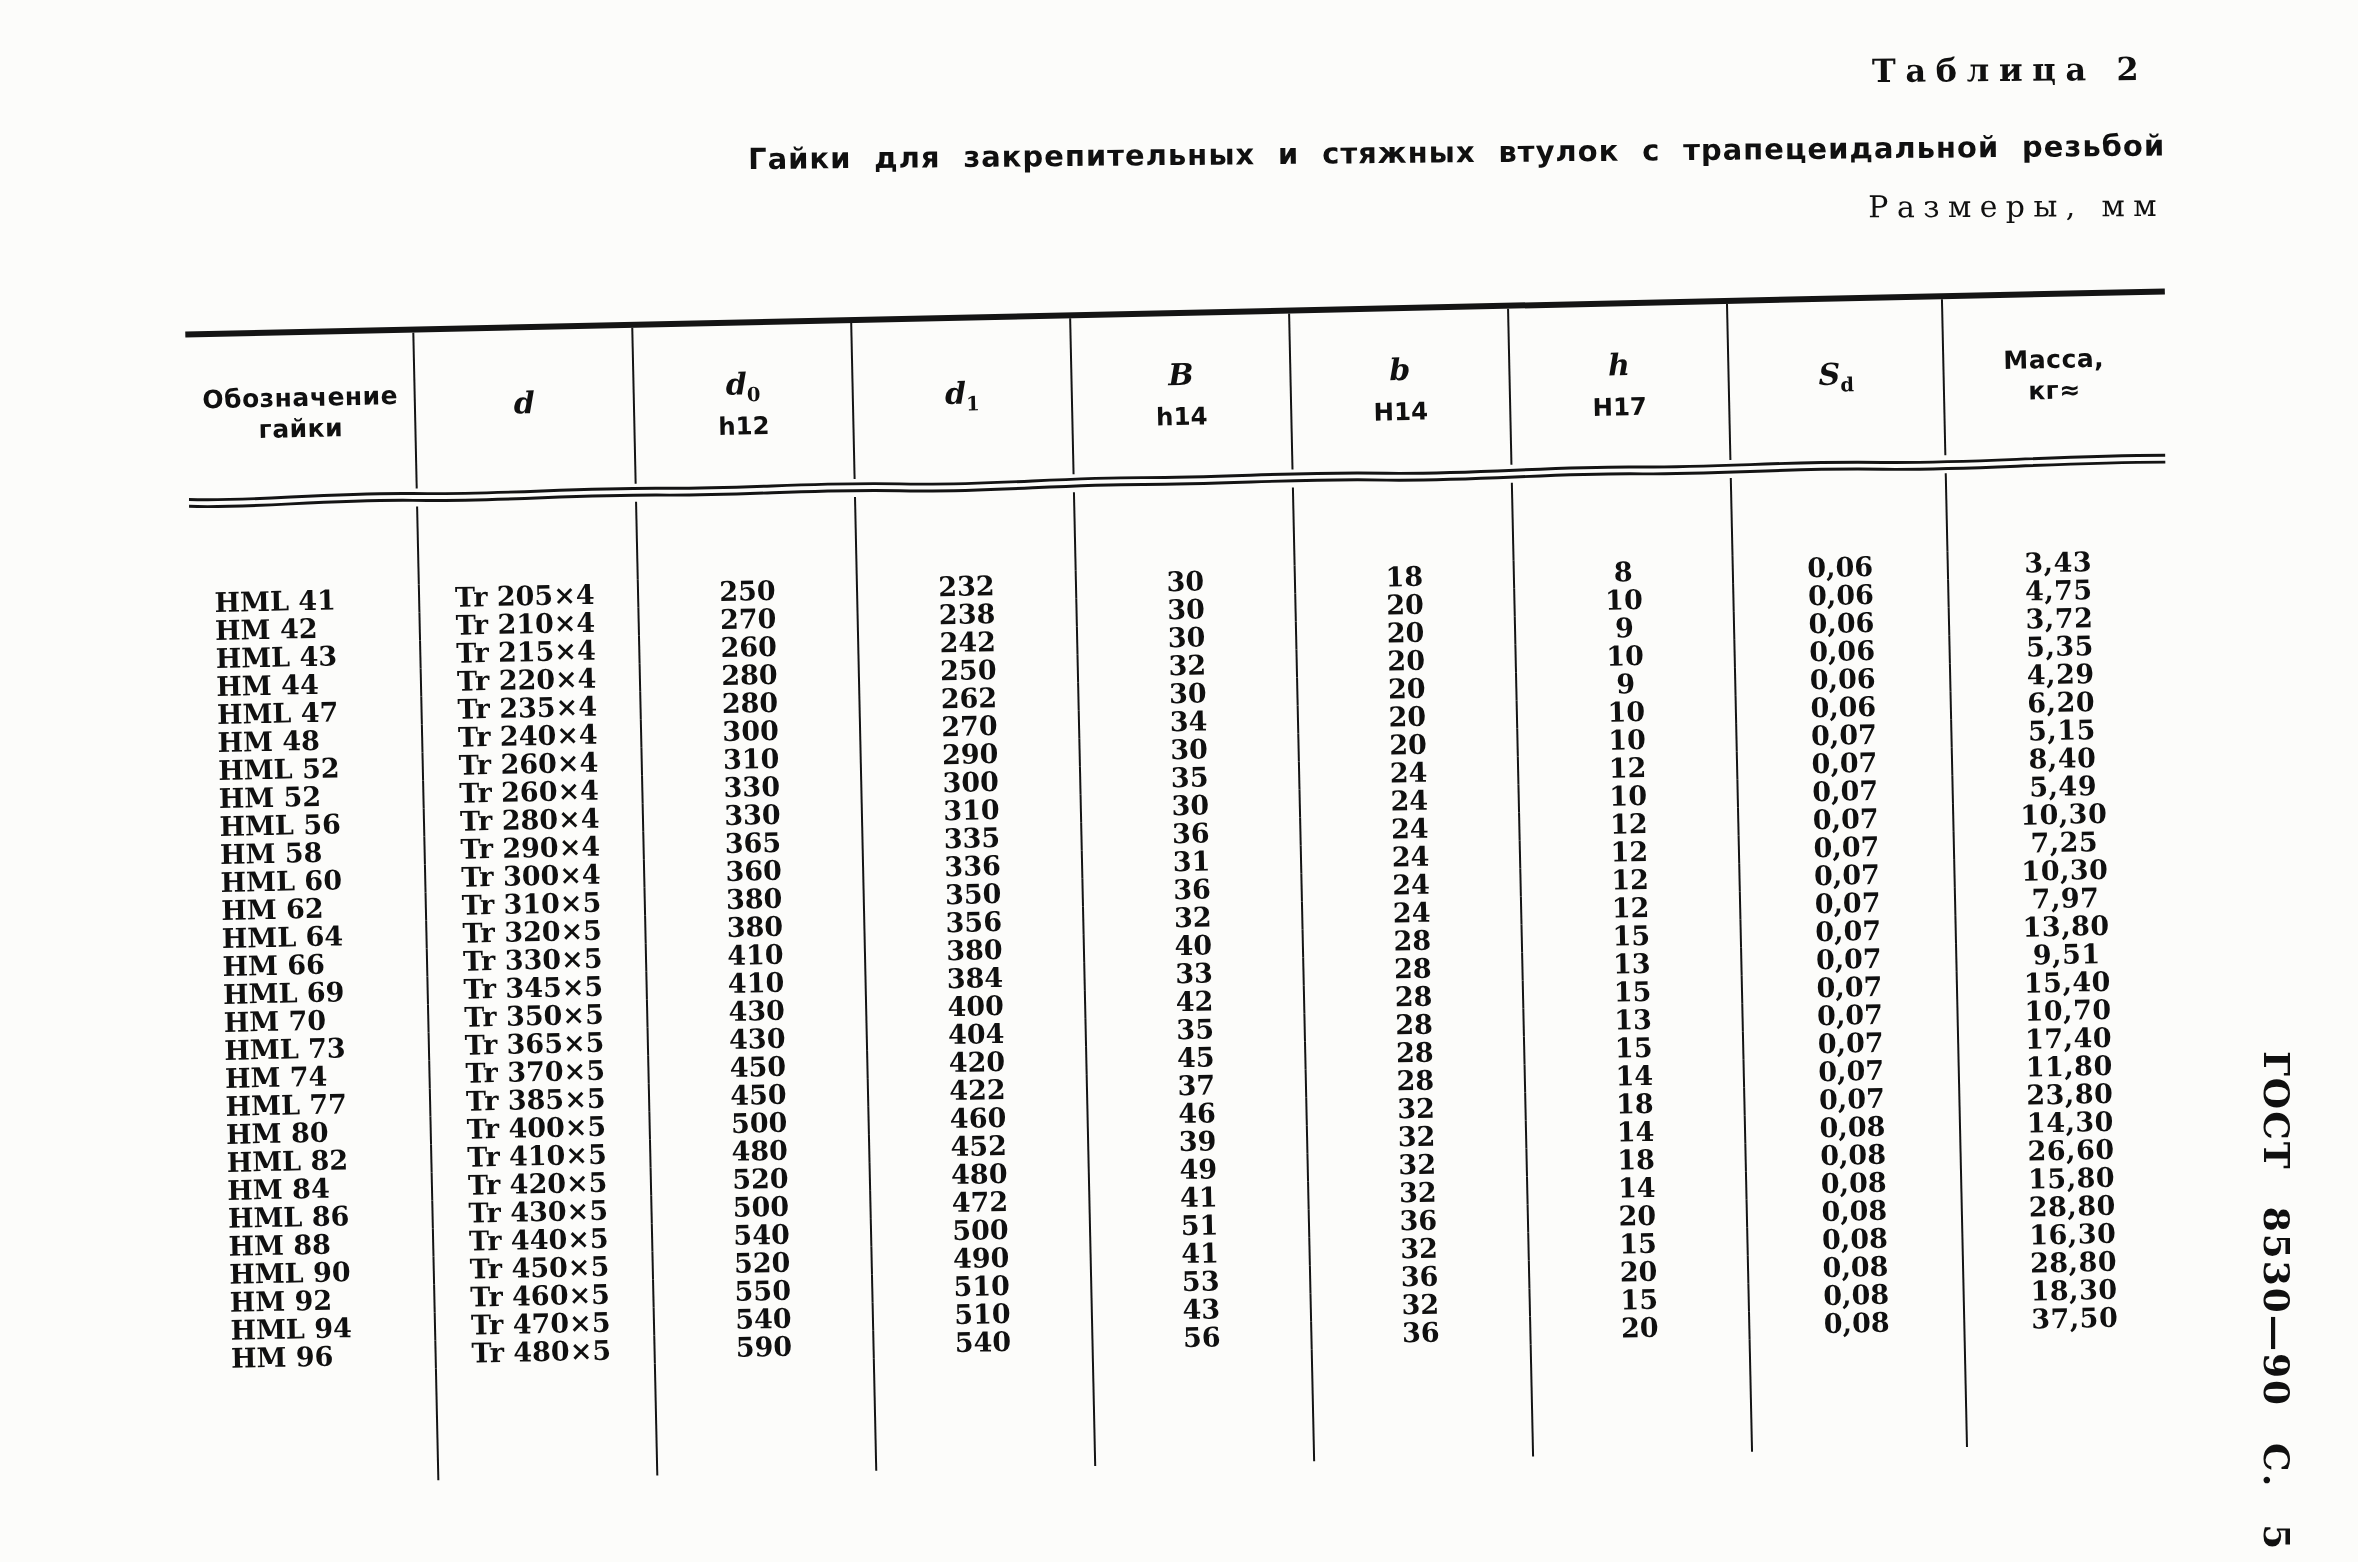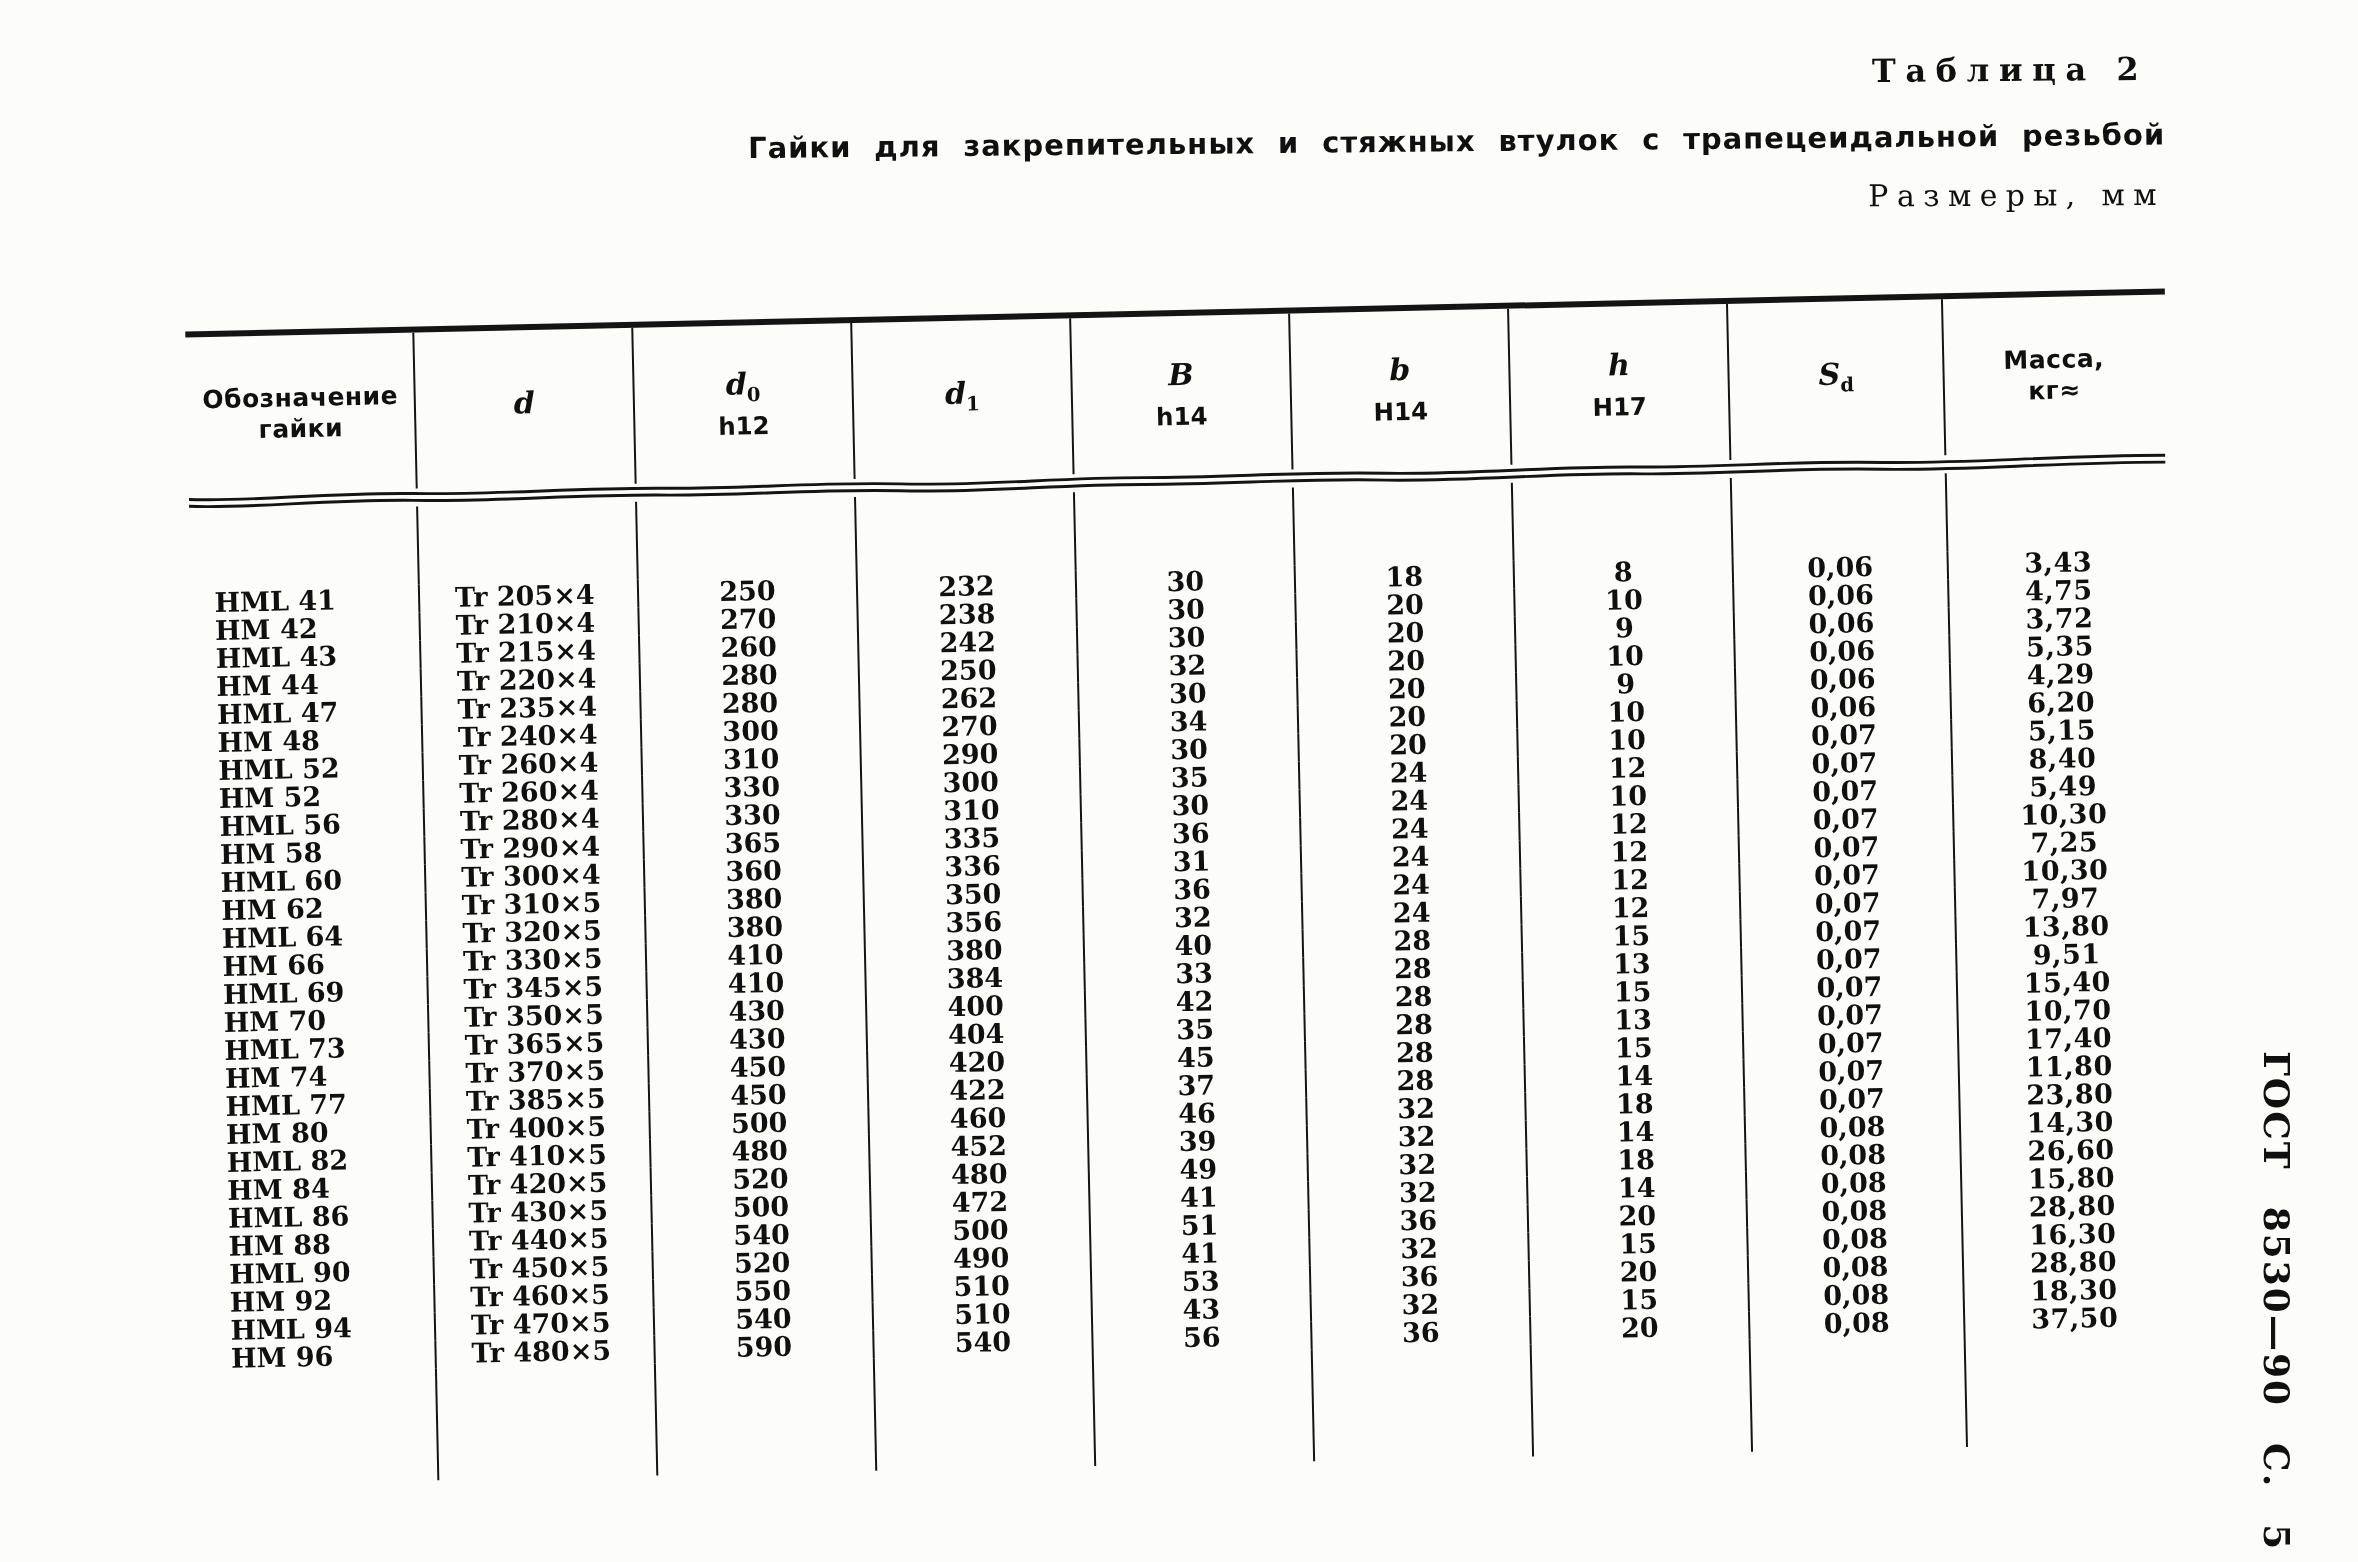--- a/index.html
+++ b/index.html
@@ -7,21 +7,21 @@
   .page {
     position:relative; width:2358px; height:1562px;
     background:#fcfcfa; color:#101010; overflow:hidden;
     font-family:"DejaVu Serif","Liberation Serif",serif;
   }
   .table-label {
     position:absolute; top:51px; right:210px;
     font-size:32px; font-weight:600; letter-spacing:0.30em;
     transform:rotate(-0.4deg); white-space:nowrap;
   }
-  .title-wrap { position:absolute; left:185px; top:0; width:1980px; text-align:right; }
+  .title-wrap { position:absolute; left:185px; top:11px; width:1980px; text-align:right; }
   .doc-title {
     position:relative; top:127px;
     font-family:"DejaVu Sans","Liberation Sans",sans-serif;
     font-size:29px; font-weight:bold; letter-spacing:1px; word-spacing:11.7px;
     transform:rotate(-0.55deg); transform-origin:top center; white-space:nowrap;
   }
   .doc-subtitle {
     position:relative; top:148px;
     font-size:30px; font-weight:500; letter-spacing:0.28em;
     transform:rotate(-0.3deg); white-space:nowrap;

